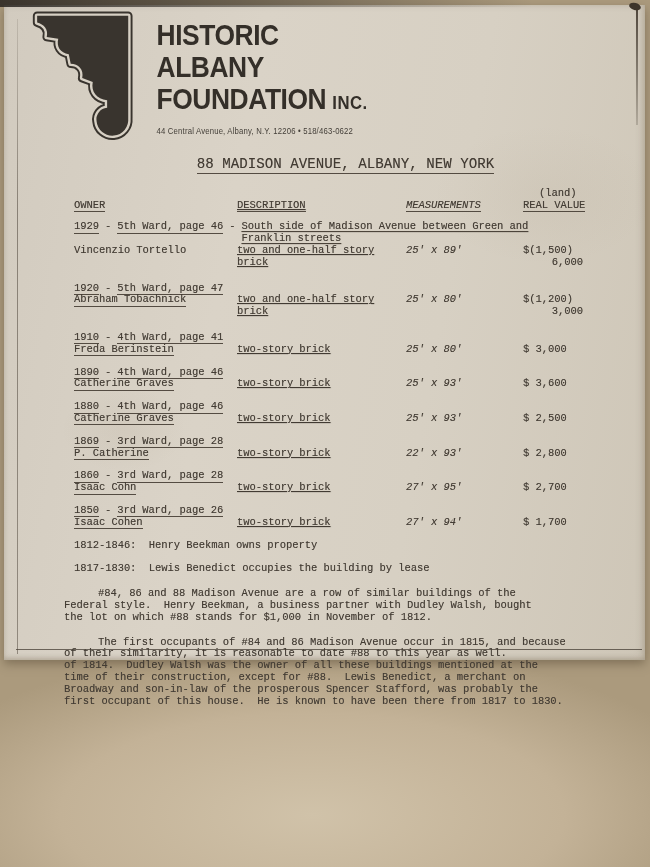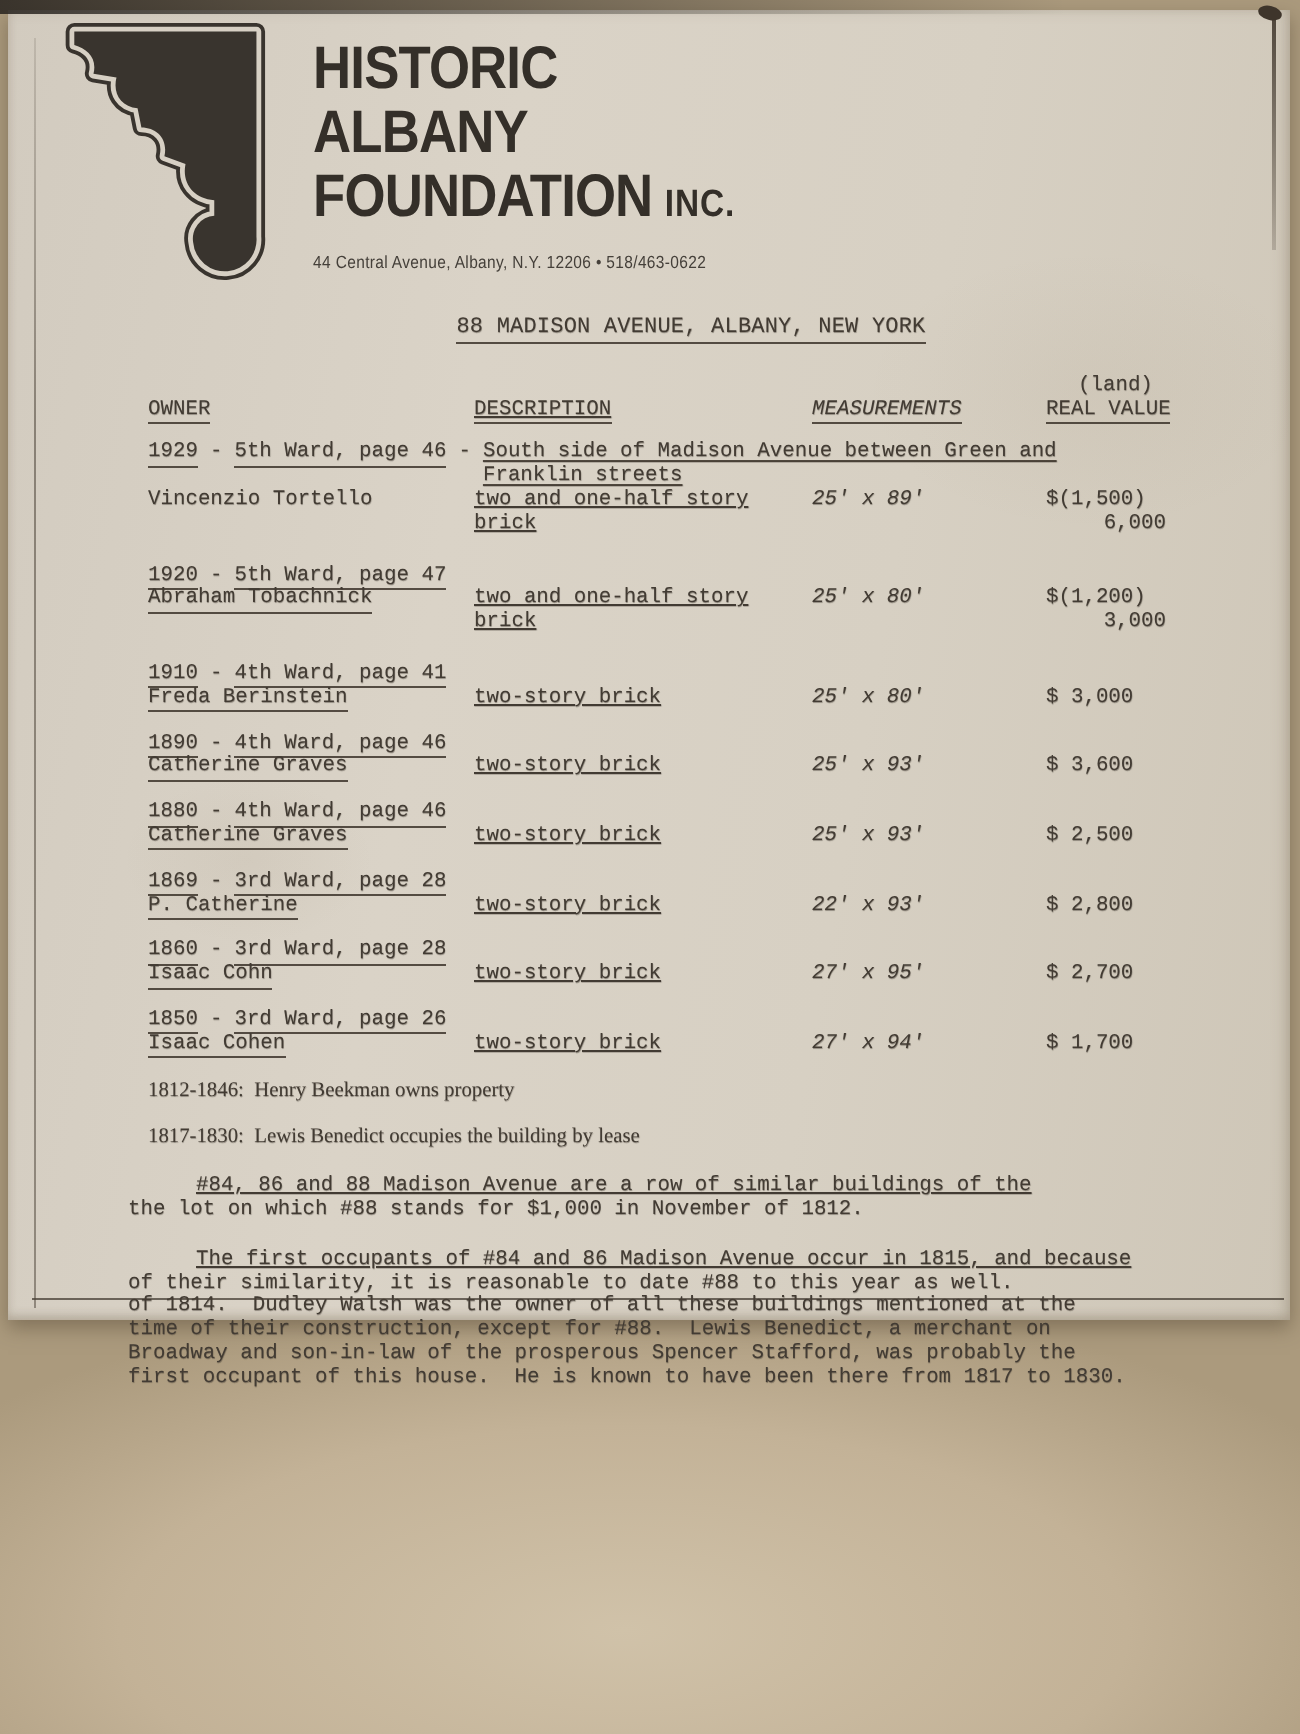--- a/index.html
+++ b/index.html
@@ -32,21 +32,21 @@
   .logo{width:118px;height:139px;flex:none;}
   .org{padding:8px 0 0 12px;color:#342f29;transform:scaleX(.88);transform-origin:0 0;}
   .org-line{font-size:30px;line-height:32px;font-weight:bold;letter-spacing:-.5px;white-space:nowrap;}
   .inc{font-size:19px;letter-spacing:.5px;margin-left:7px;}
   .address{font-size:8.8px;letter-spacing:.2px;color:#45403a;margin-top:7px;white-space:nowrap;}
 
   
   .t{font-family:"Liberation Mono","DejaVu Sans Mono",monospace;font-size:10.4px;line-height:11.8px;
      color:#423b33;text-shadow:.2px .3px .35px rgba(66,59,51,.45);}
   .ul{border-bottom:1.1px solid rgba(60,52,42,.85);padding-bottom:.5px;}
-  .doc-title{text-align:center;margin-top:9px;font-size:11px;letter-spacing:.1px;}
+  .doc-title{text-align:center;margin-top:9px;font-size:14px;letter-spacing:.1px;}
   .doc-title span{border-bottom:1.1px solid rgba(60,52,42,.85);padding-bottom:1px;}
 
   
   .tbl{margin-top:17px;}
   .row{display:grid;grid-template-columns:160px 167px 112px 1fr;}
   .tbl-head{align-items:end;margin-bottom:10px;}
   .c2{padding-left:3px;text-decoration:underline;}
   .c3{padding-left:5px;white-space:nowrap;font-style:italic;}
   .c4{padding-left:10px;}
   .vhead .land{display:block;padding-left:16px;}
@@ -54,25 +54,25 @@
   .entry.sp{margin-bottom:14px;}
   .ehead{white-space:nowrap;}
   .sep{margin:0 6px;}
   .note{display:inline-block;width:300px;vertical-align:top;white-space:normal;
         text-decoration:underline;text-underline-offset:2px;
         text-decoration-color:rgba(60,52,42,.85);text-decoration-thickness:1.1px;}
   .owner-ul{border-bottom:1.1px solid rgba(60,52,42,.85);padding-bottom:.5px;margin-top:48px;}
   .v2{width:50px;text-align:right;margin-left:10px;}
 
   
-  .timeline{margin-top:8px;font-family:Liberation Serif, serif;}
+  .timeline{margin-top:8px;}
   .tl-row{white-space:pre;margin-bottom:12px;}
   .para{margin:13px 0 0 -10px;width:515px;}
   .para .pline{white-space:pre;}
-  .para .pline.first{text-indent:34px;text-decoration:underline;}
+  .para .pline.first{text-indent:34px;}
 </style>
 </head>
 <body>
 
 <div class="scene">
   <div class="paper">
 
     <header class="letterhead">
       <div class="logo">
         <svg viewBox="0 0 120 145" width="118" height="139" aria-hidden="true">
@@ -204,20 +204,21 @@
       </div>
     </div>
 
     <div class="timeline t">
       <div class="tl-row">1812-1846:  Henry Beekman owns property</div>
       <div class="tl-row">1817-1830:  Lewis Benedict occupies the building by lease</div>
     </div>
 
     <div class="para t">
       <div class="pline first">#84, 86 and 88 Madison Avenue are a row of similar buildings of the</div>
+      <div class="pline">Federal style.  Henry Beekman, a business partner with Dudley Walsh, bought</div>
       <div class="pline">the lot on which #88 stands for $1,000 in November of 1812.</div>
     </div>
 
     <div class="para t">
       <div class="pline first">The first occupants of #84 and 86 Madison Avenue occur in 1815, and because</div>
       <div class="pline">of their similarity, it is reasonable to date #88 to this year as well.</div>
       <div class="pline">of 1814.  Dudley Walsh was the owner of all these buildings mentioned at the</div>
       <div class="pline">time of their construction, except for #88.  Lewis Benedict, a merchant on</div>
       <div class="pline">Broadway and son-in-law of the prosperous Spencer Stafford, was probably the</div>
       <div class="pline">first occupant of this house.  He is known to have been there from 1817 to 1830.</div>

